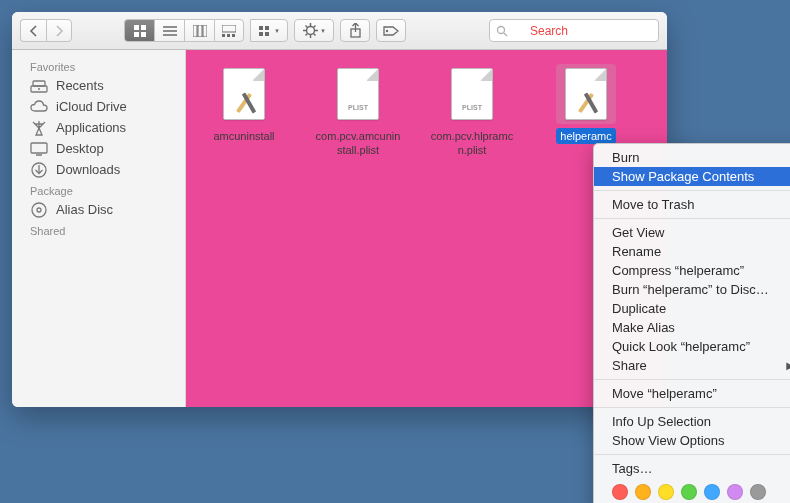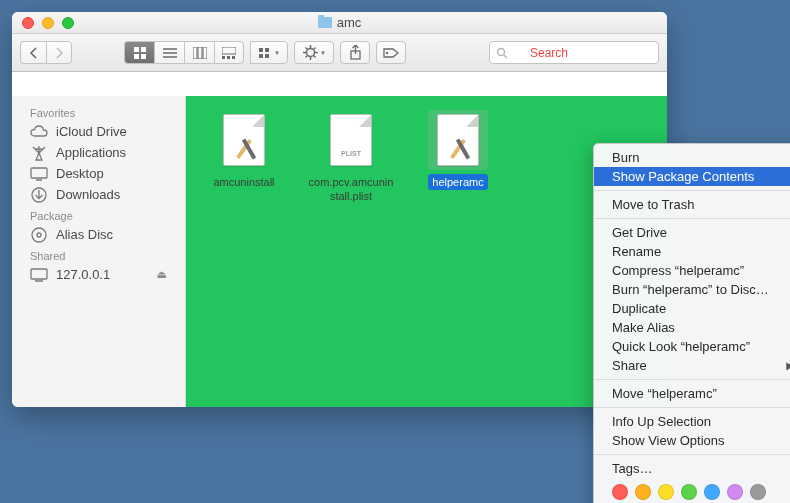--- a/index.html
+++ b/index.html
@@ -16,27 +16,27 @@
 .folder-icon::before { content: ''; position: absolute; top: -2px; left: 0; width: 6px; height: 3px; background: #8ec5e8; border-radius: 1px 1px 0 0; }
 .toolbar { height: 38px; background: linear-gradient(#f6f6f6,#e7e7e7); border-bottom: 1px solid #c0c0c0; display: flex; align-items: center; padding: 0 8px; gap: 6px; }
 .tbtn { height: 23px; background: linear-gradient(#fdfdfd,#f1f1f1); border: 1px solid #c3c3c3; border-radius: 4px; display: flex; align-items: center; justify-content: center; font-size: 12px; color: #5a5a5a; }
 .seg { display: flex; }
 .seg .tbtn { border-radius: 0; border-right: none; }
 .seg .tbtn:first-child { border-radius: 4px 0 0 4px; }
 .seg .tbtn:last-child { border-radius: 0 4px 4px 0; border-right: 1px solid #c3c3c3; }
 .seg .tbtn.active { background: linear-gradient(#8a8a8a,#6f6f6f); color: #fff; }
 .nav-arrow { width:26px; }
 .search { flex: 1; max-width: 170px; margin-left: auto; height: 23px; border: 1px solid #c3c3c3; border-radius: 4px; background: #fff; display: flex; align-items: center; padding: 0 6px; gap: 22px; color: #ef4444; font-size: 12px; }
-.main { flex: 1; display: flex; overflow: hidden; margin-top: 24px; }
+.main { flex: 1; display: flex; overflow: hidden; }
 .sidebar { width: 174px; background: #f4f4f4; border-right: 1px solid #d8d8d8; padding: 6px 0; font-size: 13px; overflow: hidden; }
 .sb-head { color: #8a8a8a; font-size: 11px; font-weight: 500; padding: 5px 18px 2px; }
 .sb-item { display: flex; align-items: center; gap: 8px; padding: 3px 18px; color: #4a4a4a; }
 .sb-item .ic { width: 18px; height: 14px; display: flex; align-items: center; justify-content: center; }
 .sb-eject { margin-left: auto; color: #8a8a8a; font-size: 11px; }
-.content { flex: 1; background: #22c55e; padding: 14px 10px; display: flex; align-items: flex-start; gap: 11px; position: relative; }
+.content { flex: 1; background: #ec4899; padding: 14px 10px; display: flex; align-items: flex-start; gap: 18px; position: relative; }
 .file { width: 96px; display: flex; flex-direction: column; align-items: center; text-align: center; }
 .file-icon { width: 60px; height: 60px; display: flex; align-items: center; justify-content: center; position: relative; }
 .file-label { font-size: 11px; color: #3a3a3a; margin-top: 4px; line-height: 1.3; padding: 1px 4px; border-radius: 3px; word-break: break-word; }
 .file.selected .file-label { background: #1a6fd8; color: #fff; }
 .file.selected .file-icon { background: rgba(180,180,180,0.25); border-radius: 4px; }
 .doc-sheet { width: 42px; height: 52px; background: #fff; border: 1px solid #bcbcbc; border-radius: 2px; position: relative; box-shadow: 0 1px 1px rgba(0,0,0,0.1);}
 .doc-sheet::after { content: ''; position: absolute; top: 0; right: 0; width: 12px; height: 12px; background: linear-gradient(135deg, #fff 48%, #d0d0d0 52%); border-bottom-left-radius: 2px; }
 .doc-tool { position: absolute; bottom: 4px; right: 6px; width: 24px; height: 24px; }
 .doc-tool::before { content:''; position:absolute; width:4px; height:22px; background:#e2b86b; transform:rotate(35deg); left:8px; top:1px; border-radius:1px;}
 .doc-tool::after { content:''; position:absolute; width:4px; height:22px; background:#6b6b6b; transform:rotate(-30deg); left:13px; top:1px; border-radius:1px;}
@@ -47,31 +47,20 @@
 .ctx-sep { height: 1px; background: #dcdcdc; margin: 4px 0; }
 .ctx-arrow { margin-left: auto; font-size: 10px; color: #555; }
 .tags-row { display: flex; gap: 7px; padding: 6px 18px 4px; }
 .tag-dot { width: 16px; height: 16px; border-radius: 50%; border: 1px solid rgba(0,0,0,0.1); }
 svg { display:block; }
 </style>
 </head>
 <body>
 
 <div class="window">
-  <div class="titlebar">
-    <div class="traffic">
-      <div class="tl red"></div>
-      <div class="tl yel"></div>
-      <div class="tl grn"></div>
-    </div>
-    <div class="title">
-      <span class="folder-icon"></span>
-      <span>amc</span>
-    </div>
-  </div>
 
   <div class="toolbar">
     <div class="seg">
       <div class="tbtn nav-arrow">
           <svg width="10" height="12" viewBox="0 0 10 12">
             <path d="M7 1 L2 6 L7 11" fill="none" stroke="#6a6a6a" stroke-width="1.6"></path>
           </svg>
         </div>
       <div class="tbtn nav-arrow">
           <svg width="10" height="12" viewBox="0 0 10 12">
@@ -160,20 +149,30 @@
       <span>Search</span>
     </div>
   </div>
 
   <div class="main">
     <div class="sidebar" id="sidebar">
         <div class="sb-head">Favorites</div>
         <div class="sb-item">
           <span class="ic">
             <svg width="18" height="14" viewBox="0 0 18 14">
+              <rect x="1" y="7" width="16" height="6" rx="1" fill="none" stroke="#7a7a7a" stroke-width="1.3"></rect>
+              <rect x="3" y="2" width="12" height="5" rx="1" fill="none" stroke="#7a7a7a" stroke-width="1.3"></rect>
+              <circle cx="9" cy="10" r="1" fill="#7a7a7a"></circle>
+            </svg>
+          </span>
+          <span>Recents</span>
+        </div>
+        <div class="sb-item">
+          <span class="ic">
+            <svg width="18" height="14" viewBox="0 0 18 14">
               <path d="M5 11 Q1 11 1 7.5 Q1 4.5 4.5 4.5 Q5.5 1 9 1 Q13 1 13.5 5 Q17 5 17 8 Q17 11 14 11 Z" fill="none" stroke="#7a7a7a" stroke-width="1.3"></path>
             </svg>
           </span>
           <span>iCloud Drive</span>
         </div>
         <div class="sb-item">
           <span class="ic">
             <svg width="16" height="16" viewBox="0 0 16 16">
               <path d="M8 1 L8 8 M4 4 L12 4 M2 2 L8 8 L14 2" fill="none" stroke="#7a7a7a" stroke-width="1.3"></path>
               <path d="M8 8 L5 15 L11 15 Z" fill="none" stroke="#7a7a7a" stroke-width="1.3"></path>
@@ -204,48 +203,46 @@
         <div class="sb-item">
           <span class="ic">
             <svg width="16" height="16" viewBox="0 0 16 16">
               <circle cx="8" cy="8" r="7" fill="none" stroke="#7a7a7a" stroke-width="1.3"></circle>
               <circle cx="8" cy="8" r="2" fill="none" stroke="#7a7a7a" stroke-width="1.3"></circle>
             </svg>
           </span>
           <span>Alias Disc</span>
         </div>
         <div class="sb-head">Shared</div>
-        <div class="sb-item">
-          <span class="ic">
-            <svg width="18" height="14" viewBox="0 0 18 14">
-              <rect x="1" y="1" width="16" height="10" rx="1" fill="none" stroke="#7a7a7a" stroke-width="1.3"></rect>
-              <line x1="5" y1="13" x2="13" y2="13" stroke="#7a7a7a" stroke-width="1.3"></line>
-            </svg>
-          </span>
-          <span>127.0.0.1</span>
-          <span class="sb-eject">⏏</span>
-        </div>
       </div>
     <div class="content" id="content">
         <div class="file">
           <div class="file-icon">
             <div class="doc-sheet">
               <div class="doc-tool"></div>
             </div>
           </div>
           <div class="file-label">amcuninstall</div>
         </div>
         <div class="file">
           <div class="file-icon">
             <div class="doc-sheet">
               <div class="plist-tag">PLIST</div>
             </div>
           </div>
           <div class="file-label">com.pcv.amcuninstall.plist</div>
         </div>
+        <div class="file">
+          <div class="file-icon">
+            <div class="doc-sheet">
+              <div class="plist-tag">PLIST</div>
+            </div>
+          </div>
+          <div class="file-label">com.pcv.hlpramcn.plist</div>
+        </div>
         <div class="file selected">
           <div class="file-icon">
             <div class="doc-sheet">
               <div class="doc-tool"></div>
             </div>
           </div>
           <div class="file-label">helperamc</div>
         </div>
       </div>
   </div>
@@ -257,21 +254,21 @@
     </div>
     <div class="ctx-item hl">
       <span>Show Package Contents</span>
     </div>
     <div class="ctx-sep"></div>
     <div class="ctx-item">
       <span>Move to Trash</span>
     </div>
     <div class="ctx-sep"></div>
     <div class="ctx-item">
-      <span>Get Drive</span>
+      <span>Get View</span>
     </div>
     <div class="ctx-item">
       <span>Rename</span>
     </div>
     <div class="ctx-item">
       <span>Compress “helperamc”</span>
     </div>
     <div class="ctx-item">
       <span>Burn “helperamc” to Disc…</span>
     </div>

